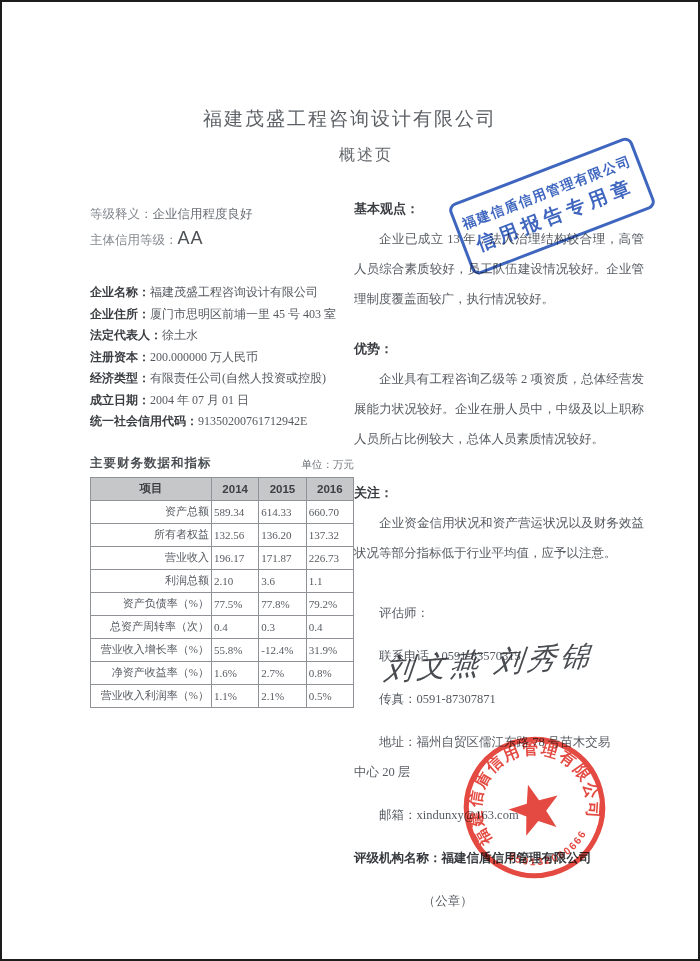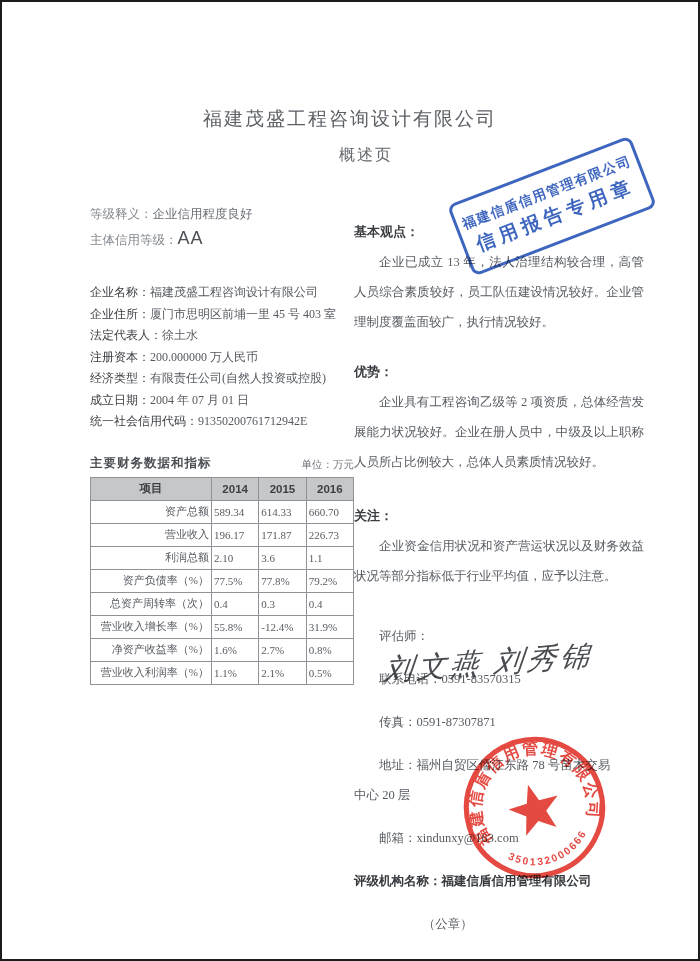--- a/index.html
+++ b/index.html
@@ -14,35 +14,35 @@
 
   
   .col-left{position:absolute;left:88px;top:200px;width:264px;}
   .rating-line{font-size:12.5px;color:#82878d;line-height:24px;}
   .rating-line .lab{color:#82878d;}
   .rating-grade{font-size:18px;color:#4b5055;font-family:"Liberation Sans",sans-serif;letter-spacing:1px;}
   .rating-val{color:#6a6f75;}
   .rating-date{color:#474c52;font-family:"Liberation Sans",sans-serif;}
 
   .company-block{margin-top:30px;font-size:12px;line-height:21.5px;color:#55595f;text-align:justify;}
-  .company-block .lab{font-weight:normal;color:#3a3d41;font-family:"Liberation Sans",sans-serif;}
+  .company-block .lab{font-weight:bold;color:#3a3d41;font-family:"Liberation Sans",sans-serif;}
 
   .fin-head{margin-top:22px;display:flex;justify-content:space-between;align-items:flex-end;}
   .fin-title{font-size:12.5px;font-weight:bold;color:#4b4f54;font-family:"Liberation Sans",sans-serif;letter-spacing:1px;}
   .fin-unit{font-size:10.5px;color:#6d7177;}
   table.fin{margin-top:5px;width:100%;border-collapse:collapse;font-size:11px;color:#565b61;table-layout:fixed;}
   table.fin th,table.fin td{border:1px solid #8f9296;height:20px;padding:1px 2px;overflow:hidden;white-space:nowrap;}
   table.fin th{background:#c6c7c8;color:#3c3f43;font-family:"Liberation Sans",sans-serif;font-size:11.5px;}
   table.fin td.lbl{text-align:right;padding-left:8px;}
   table.fin td.num{text-align:left;padding-right:1px;font-family:"Liberation Serif",serif;}
   table.fin col.c0{width:46%;}table.fin col.cy{width:18%;}
 
   
   .col-right{position:absolute;left:352px;top:198px;width:290px;}
-  .sec-title{font-size:13px;font-weight:bold;color:#393c40;font-family:"Liberation Sans",sans-serif;margin-top:23px;}
+  .sec-title{font-size:13px;font-weight:bold;color:#393c40;font-family:"Liberation Sans",sans-serif;}
   .sec-para{font-size:12.5px;color:#565b61;line-height:30px;text-indent:2em;text-align:justify;margin:6px 0 0 0;}
   .gap1{margin-top:26px;}
   .gap2{margin-top:30px;}
 
   .contact{margin-top:30px;font-size:12.5px;color:#565b61;}
   .contact p{margin:0 0 13px 0;line-height:30px;text-indent:2em;}
   .contact .lab{color:#565b61;}
   .agency-line{font-weight:bold;color:#35383c;text-indent:0 !important;font-family:"Liberation Sans",sans-serif;}
   .seal-note{text-indent:5.5em !important;}
   .addr{width:258px;}
@@ -109,20 +109,26 @@
           <th>2015</th>
           <th>2016</th>
         </tr>
       </thead>
       <tbody>
         <tr>
             <td class="lbl">资产总额</td>
             <td class="num">589.34</td>
             <td class="num">614.33</td>
             <td class="num">660.70</td>
+          </tr>
+        <tr>
+            <td class="lbl">所有者权益</td>
+            <td class="num">132.56</td>
+            <td class="num">136.20</td>
+            <td class="num">137.32</td>
           </tr>
         <tr>
             <td class="lbl">营业收入</td>
             <td class="num">196.17</td>
             <td class="num">171.87</td>
             <td class="num">226.73</td>
           </tr>
         <tr>
             <td class="lbl">利润总额</td>
             <td class="num">2.10</td>

